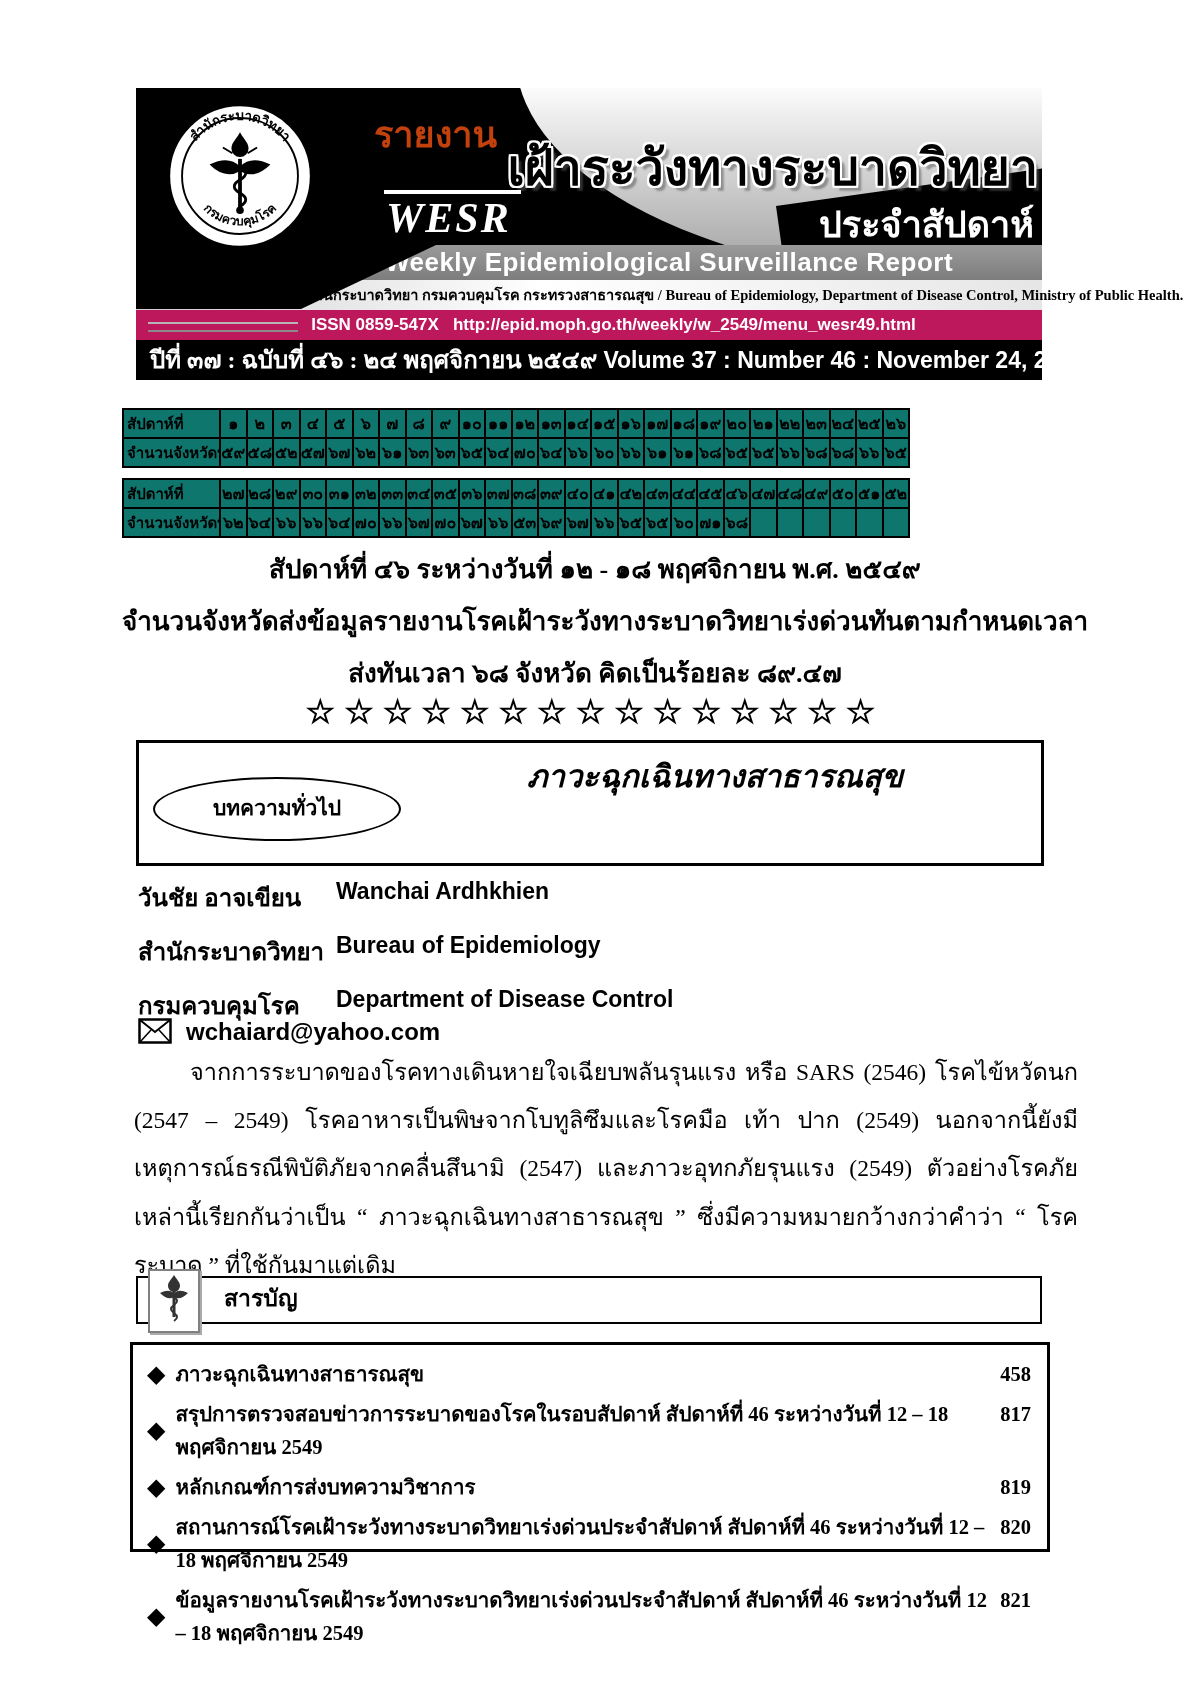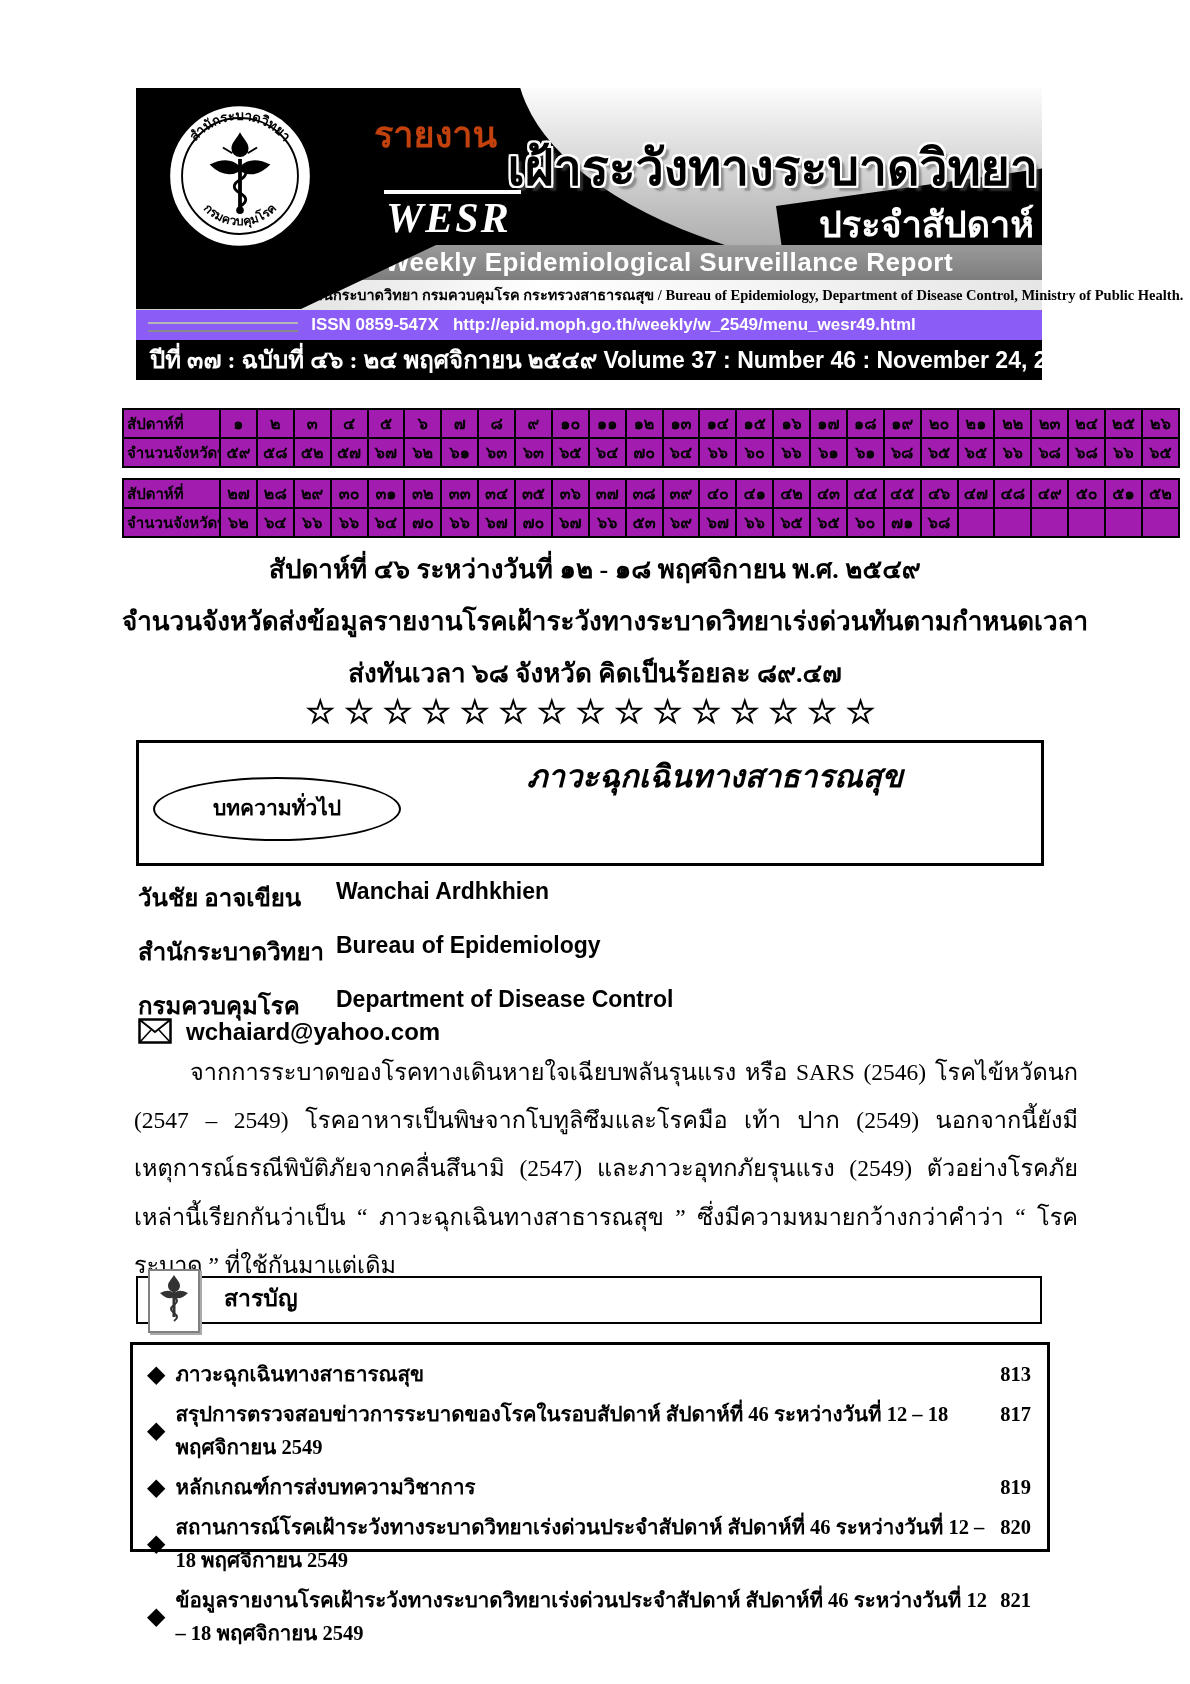--- a/index.html
+++ b/index.html
@@ -16,33 +16,33 @@
   .t-large{position:absolute;right:4px;top:40px;font-weight:bold;font-size:50px;z-index:3;color:#000;
     text-shadow:-2px -2px 0 #fff,2px -2px 0 #fff,-2px 2px 0 #fff,2px 2px 0 #fff,-2px 0 0 #fff,2px 0 0 #fff,0 -2px 0 #fff,0 2px 0 #fff,5px 5px 2px rgba(90,90,90,.55);}
   .wesr{position:absolute;left:248px;top:102px;color:#fff;font-style:italic;font-weight:bold;
     font-size:42px;font-family:"Liberation Serif",serif;border-top:4px solid #fff;padding:0 10px 0 2px;z-index:4;letter-spacing:2px;}
   .t-weekly{position:absolute;right:8px;top:108px;color:#fff;font-weight:bold;font-size:36px;z-index:4;}
   .gray-bar{height:35px;background:linear-gradient(to bottom,#9a9a9a,#7d7d7d);color:#fff;
     font-family:"Liberation Sans",sans-serif;font-weight:bold;font-size:26px;line-height:34px;
     text-align:center;padding-left:160px;letter-spacing:.5px;}
   .bureau-line{height:30px;background:linear-gradient(to right,#cfcfcf,#ffffff 45%,#e6e6e6);
     font-weight:bold;font-size:14.5px;line-height:30px;text-align:center;padding-left:170px;white-space:nowrap;}
-  .issn-bar{height:30px;background:#8b5cf6;color:#fff;font-family:"Liberation Sans",sans-serif;
+  .issn-bar{height:30px;background:#be185d;color:#fff;font-family:"Liberation Sans",sans-serif;
     font-weight:bold;font-size:17px;line-height:30px;text-align:center;padding-left:49px;position:relative;}
   .issn-rule{position:absolute;left:12px;top:12px;width:150px;height:6px;
     border-top:2px solid #b5b5b5;border-bottom:2px solid #8a8a8a;}
   .volume-bar{height:40px;background:#000;color:#fff;font-weight:bold;font-size:24px;line-height:40px;
     padding-left:14px;white-space:nowrap;}
   .volume-en{font-family:"Liberation Sans",sans-serif;font-size:23px;}
   .left-wedge{position:absolute;left:0;top:157px;width:300px;height:64px;background:#000;
     clip-path:polygon(0 0,100% 0,55% 100%,0 100%);z-index:5;}
   .logo-wrap{position:absolute;left:28px;top:12px;z-index:6;}
 
   
-  .wk-table{position:absolute;left:122px;border-collapse:collapse;table-layout:fixed;width:1058px;background:#a21caf;}
+  .wk-table{position:absolute;left:122px;border-collapse:collapse;table-layout:fixed;width:788px;background:#0f766e;}
   .wk-table td{border:2px solid #000;text-align:center;font-weight:bold;font-size:16px;height:27px;
     padding:0;overflow:hidden;white-space:nowrap;}
   .wk-table td.lbl{width:92px;text-align:left;padding-left:3px;font-size:15px;}
 
   
   .center-line{position:absolute;left:122px;width:946px;text-align:center;font-weight:bold;font-size:26px;white-space:nowrap;}
   .stars{position:absolute;left:122px;width:946px;text-align:center;font-size:33px;letter-spacing:9px;font-weight:bold;}
 
   
   .article-box{position:absolute;left:136px;top:740px;width:902px;height:120px;border:3px solid #000;background:#fff;}
@@ -295,21 +295,21 @@
       </svg>
     </div>
     <div class="toc-bar-label">สารบัญ</div>
   </div>
 
   <div class="toc-box">
     <div class="toc-items" id="toc-items">
         <div class="toc-item">
           <span class="diamond">◆</span>
           <span class="toc-label">ภาวะฉุกเฉินทางสาธารณสุข</span>
-          <span class="toc-page">813</span>
+          <span class="toc-page">458</span>
         </div>
         <div class="toc-item">
           <span class="diamond">◆</span>
           <span class="toc-label">สรุปการตรวจสอบข่าวการระบาดของโรคในรอบสัปดาห์  สัปดาห์ที่ 46  ระหว่างวันที่  12 – 18 พฤศจิกายน 2549</span>
           <span class="toc-page">817</span>
         </div>
         <div class="toc-item">
           <span class="diamond">◆</span>
           <span class="toc-label">หลักเกณฑ์การส่งบทความวิชาการ</span>
           <span class="toc-page">819</span>

